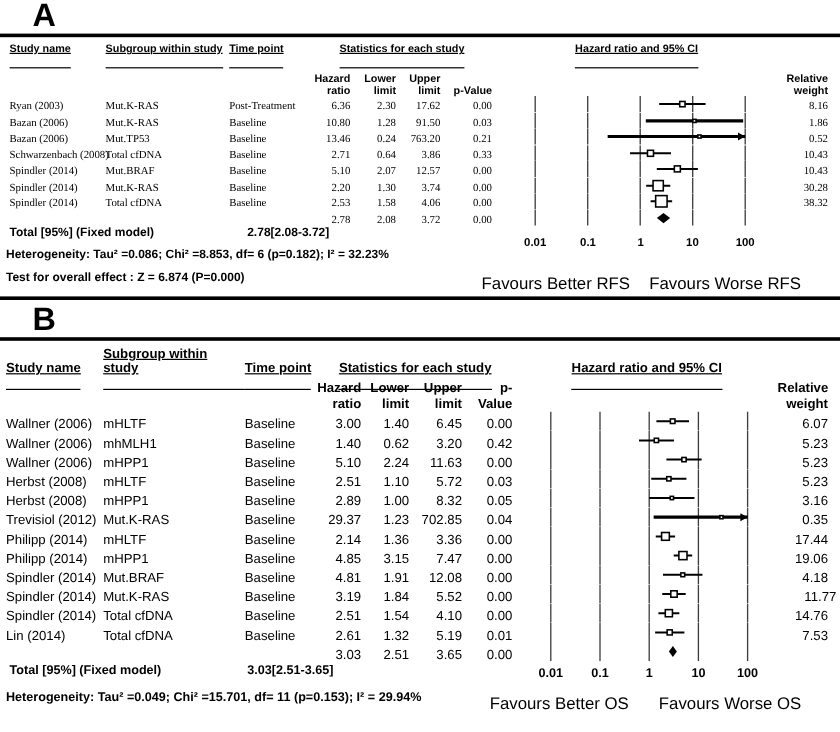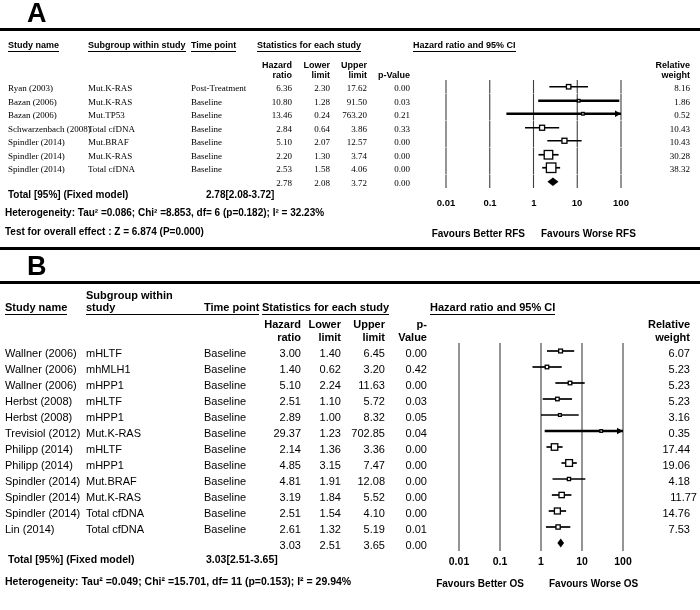--- a/index.html
+++ b/index.html
@@ -12,42 +12,42 @@
   .thick-rule{border:none;border-top:3px solid #000;margin:1px 0 0 0;width:700px;}
   .grid{display:grid;align-items:center;}
   .pA .grid{grid-template-columns:88px 103px 66px 38px 38px 37px 43px 235px 52px;font-size:9px;}
   .pB .grid{grid-template-columns:86px 118px 58px 42px 40px 44px 42px 218px 52px;font-size:11px;}
   .h1row{font-weight:bold;align-items:end;}
   .pA .h1row{height:17px;padding-top:4px;}
   .pB .h1row{height:21px;padding-top:5px;}
   .h2row{font-weight:bold;align-items:end;line-height:1.12;}
   .pA .h2row{height:28px;}
   .pB .h2row{height:33px;}
-  .u{border-bottom:1.5px solid #000;padding-bottom:1px;display:inline-block;}
+  .u{border-bottom:1.5px solid #000;padding-bottom:11px;display:inline-block;text-decoration:underline;}
   .cell-l{text-align:left;}
   .cell-r{text-align:right;padding-right:3px;}
-  .cell-c{text-align:left;}
+  .cell-c{text-align:center;}
   .pA .study-pad{padding-left:8px;}
   .pB .study-pad{padding-left:5px;}
   .span-stats{grid-column:4 / span 4;}
   .span-plot{grid-column:8;}
   .wrapcol{word-break:normal;}
   .datarow{white-space:nowrap;}
   .pA .datarow{height:13.5px;line-height:13.5px;font-family:Liberation Serif, serif;}
   .pB .datarow{height:16px;line-height:16px;}
   .footer{position:relative;width:700px;}
   .pA .footer{height:58px;}
   .pB .footer{height:64px;}
   .fline{position:absolute;font-weight:bold;white-space:nowrap;}
   .pA .fline{font-size:10px;}
   .pB .fline{font-size:10.5px;}
   .tick{position:absolute;font-weight:bold;transform:translateX(-50%);}
   .pA .tick{font-size:9.5px;top:9px;}
   .pB .tick{font-size:10.5px;top:4px;}
-  .fav{position:absolute;font-weight:bold;font-size:10px;white-space:nowrap;}
+  .fav{position:absolute;font-weight:normal;font-size:14px;white-space:nowrap;}
   .pA .fav{top:40px;}
   .pB .fav{top:27px;}
   .tot-label{left:8px;}
   .tot-value{left:166px;margin-left:40px;}
   .pA .het{top:19px;}  .pA .tst{top:38px;}  .pA .tot-label,.pA .tot-value{top:1px;}
   .pB .het{top:24px;}  .pB .tst{top:46px;}  .pB .tot-label,.pB .tot-value{top:2px;}
   .het,.tst{left:5px;}
   
   .pA .tick0{left:446px;} .pA .tick1{left:490px;} .pA .tick2{left:534px;} .pA .tick3{left:577px;} .pA .tick4{left:621px;}
   .pB .tick0{left:459px;} .pB .tick1{left:500px;} .pB .tick2{left:541px;} .pB .tick3{left:582px;} .pB .tick4{left:623px;}
@@ -135,21 +135,21 @@
             <line x1="93.38424182488276" y1="6.75" x2="208" y2="6.75" stroke="#000000" stroke-width="2.7"></line>
             <polygon points="208,6.75 202,3.45 202,10.05" fill="#000000"></polygon>
             <rect x="168.59572137009815" y="5.45" width="2.6" height="2.6" fill="#ffffff" stroke="#000000" stroke-width="1.3"></rect>
           </svg></div>
         <div class="cell-r" style="padding-right: 10px;">0.52</div>
       </div>
       <div class="grid datarow">
         <div class="cell-l study-pad">Schwarzenbach (2008)</div>
         <div class="cell-l">Total cfDNA</div>
         <div class="cell-l">Baseline</div>
-        <div class="cell-r">2.84</div>
+        <div class="cell-r">2.71</div>
         <div class="cell-r">0.64</div>
         <div class="cell-r">3.86</div>
         <div class="cell-r">0.33</div>
         <div class=""><svg width="235" height="13.5" shape-rendering="geometricPrecision">
             <line x1="33" y1="0" x2="33" y2="13.5" stroke="#3d3d3d" stroke-width="1.1"></line>
             <line x1="76.75" y1="0" x2="76.75" y2="13.5" stroke="#3d3d3d" stroke-width="1.1"></line>
             <line x1="120.5" y1="0" x2="120.5" y2="13.5" stroke="#3d3d3d" stroke-width="1.1"></line>
             <line x1="164.25" y1="0" x2="164.25" y2="13.5" stroke="#3d3d3d" stroke-width="1.1"></line>
             <line x1="208" y1="0" x2="208" y2="13.5" stroke="#3d3d3d" stroke-width="1.1"></line>
             <line x1="112.02037386179506" y1="6.75" x2="146.16319457938928" y2="6.75" stroke="#000000" stroke-width="1.7"></line>

